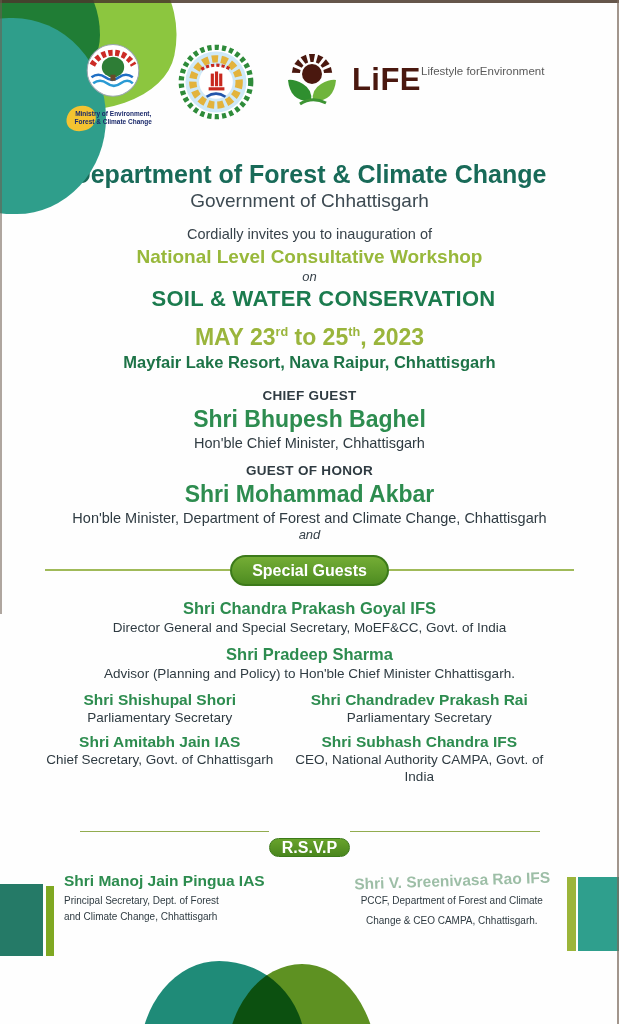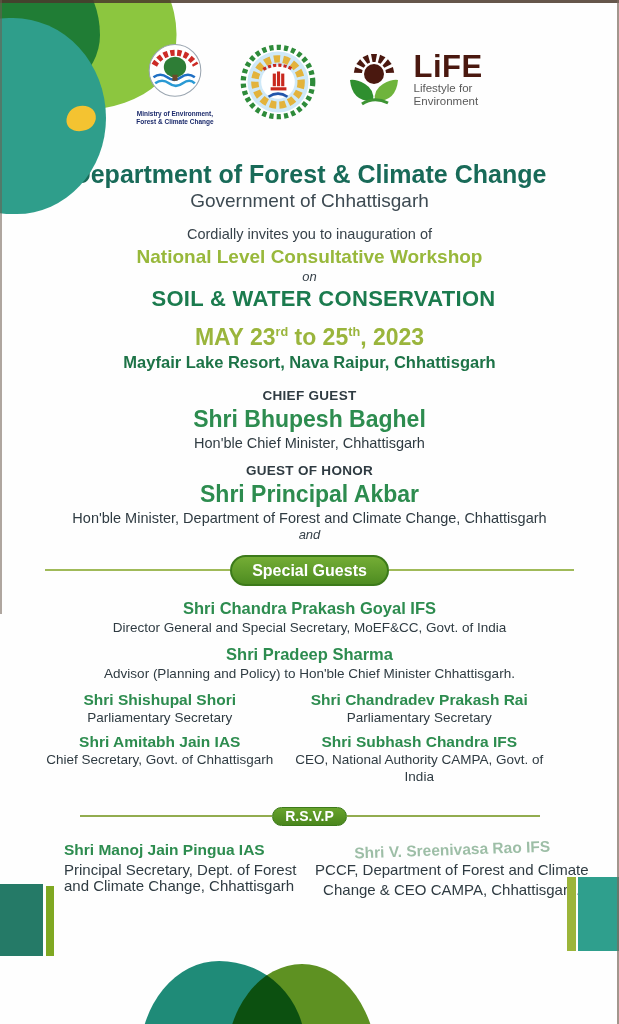--- a/index.html
+++ b/index.html
@@ -29,21 +29,21 @@
   .edge-left-teal{left:0;top:884px;width:43px;height:72px;background:#257a67;}
   .edge-left-olive{left:46px;top:886px;width:8px;height:70px;background:#7fa822;}
   .edge-right-olive{left:567px;top:877px;width:9px;height:74px;background:#9cb53a;}
   .edge-right-teal{left:578px;top:877px;width:41px;height:74px;background:#2f9f8d;}
 
   
   .logos-row{position:relative;display:flex;justify-content:center;align-items:flex-start;gap:24px;padding-top:42px;height:95px;}
   .logo-block{display:flex;flex-direction:column;align-items:center;}
   .ministry-caption{margin-top:2px;font-size:6.5px;line-height:8px;font-weight:700;color:#1b2a6b;text-align:center;}
   .life-block{display:flex;align-items:center;gap:8px;margin-top:4px;}
-  .life-text{display:flex;flex-direction:column;}
+  .life-text{display:flex;flex-direction:row;}
   .life-word{font-size:31px;line-height:30px;font-weight:700;color:#4a180f;letter-spacing:.5px;}
   .life-tagline{font-size:11.5px;line-height:13px;color:#5a5a5a;}
 
   .center{text-align:center;}
   .title{margin-top:22px;font-size:25px;line-height:30px;font-weight:700;color:#186a58;}
   .subtitle{margin-top:0;font-size:19px;line-height:24px;color:#3d4a52;}
   .cordially{margin-top:12px;font-size:14.5px;line-height:18px;color:#37424a;}
   .workshop{margin-top:2px;font-size:19px;line-height:24px;font-weight:700;color:#98b83b;}
   .on-word{margin-top:0;font-size:13px;line-height:15px;font-style:italic;color:#37424a;}
   .event-title{margin-top:2px;font-size:22px;line-height:26px;font-weight:700;color:#1b7b4e;letter-spacing:.3px;padding-left:28px;}
@@ -59,41 +59,41 @@
   .and-word{font-size:13px;line-height:16px;font-style:italic;color:#37424a;}
 
   .divider{margin-top:12px;display:flex;align-items:center;padding:0 45px;}
   .divider .line{flex:1;height:2px;background:#8fae3c;opacity:.85;}
   .pill{
     background:linear-gradient(#74ad35,#4e8c21);border:2px solid #3c7a1a;border-radius:16px;
     color:#fff;font-weight:700;font-size:16px;line-height:21px;padding:3px 20px;white-space:nowrap;
   }
   .divider.rsvp{margin-top:16px;padding:0;width:460px;margin-left:auto;margin-right:auto;}
   .divider.rsvp .line{height:1.5px;background:#7f9e30;}
-  .pill.small{font-size:14px;line-height:13px;padding:2px 12px;border-radius:10px;border-width:1.5px;background:linear-gradient(#68a32c,#4a861d);}
+  .pill.small{font-size:16px;line-height:13px;padding:2px 12px;border-radius:10px;border-width:1.5px;background:linear-gradient(#68a32c,#4a861d);margin-top:31px;}
 
   .sg-name{font-size:16.5px;line-height:21px;font-weight:700;color:#2d8c4f;}
   .sg-title{margin-top:0;font-size:13.5px;line-height:17px;color:#2f3b42;}
   .sg-row1{margin-top:12px;}
   .sg-row2{margin-top:8px;}
 
   .grid{display:flex;margin-top:8px;}
   .gcol{flex:1;text-align:center;}
   .gcol.left{padding-left:30px;}
   .gcol.right{padding-right:70px;}
   .gitem{margin-bottom:6px;}
   .gname{font-size:15.5px;line-height:19px;font-weight:700;color:#2d8c4f;}
   .gtitle{font-size:13.5px;line-height:17px;color:#2f3b42;}
 
   .rsvp-row{display:flex;margin-top:14px;align-items:flex-start;}
   .rsvp-left{margin-left:64px;text-align:left;width:250px;}
   .rsvp-right{margin-left:auto;margin-right:28px;text-align:center;width:280px;}
   .rsvp-name{font-size:15.5px;line-height:20px;font-weight:700;color:#2d8c4f;}
   .rsvp-name.faded{opacity:.55;transform:rotate(-2deg);color:#4e8a60;}
-  .rsvp-title{margin-top:2px;font-size:15px;line-height:16px;color:#2f3b42;}
+  .rsvp-title{margin-top:2px;font-size:10px;line-height:16px;color:#2f3b42;}
 </style>
 </head>
 <body>
 
 <div class="card">
 
   <div class="blob blob-lightgreen"></div>
   <div class="blob blob-darkgreen"></div>
   <div class="blob blob-teal"></div>
   <div class="blob dot-yellow"></div>
@@ -168,21 +168,21 @@
   <div class="center date-line">
     <span>MAY 23</span><span class="sup">rd</span><span> to 25</span><span class="sup">th</span><span>, 2023</span>
   </div>
   <div class="center venue">Mayfair Lake Resort, Nava Raipur, Chhattisgarh</div>
 
   <div class="center guest-label">CHIEF GUEST</div>
   <div class="center guest-name">Shri Bhupesh Baghel</div>
   <div class="center guest-title">Hon'ble Chief Minister, Chhattisgarh</div>
 
   <div class="center guest-label honor">GUEST OF HONOR</div>
-  <div class="center guest-name">Shri Principal Akbar</div>
+  <div class="center guest-name">Shri Mohammad Akbar</div>
   <div class="center guest-title">Hon'ble Minister, Department of Forest and Climate Change, Chhattisgarh</div>
 
   <div class="center and-word">and</div>
 
   <div class="divider">
     <span class="line"></span>
     <span class="pill">Special Guests</span>
     <span class="line"></span>
   </div>
 

